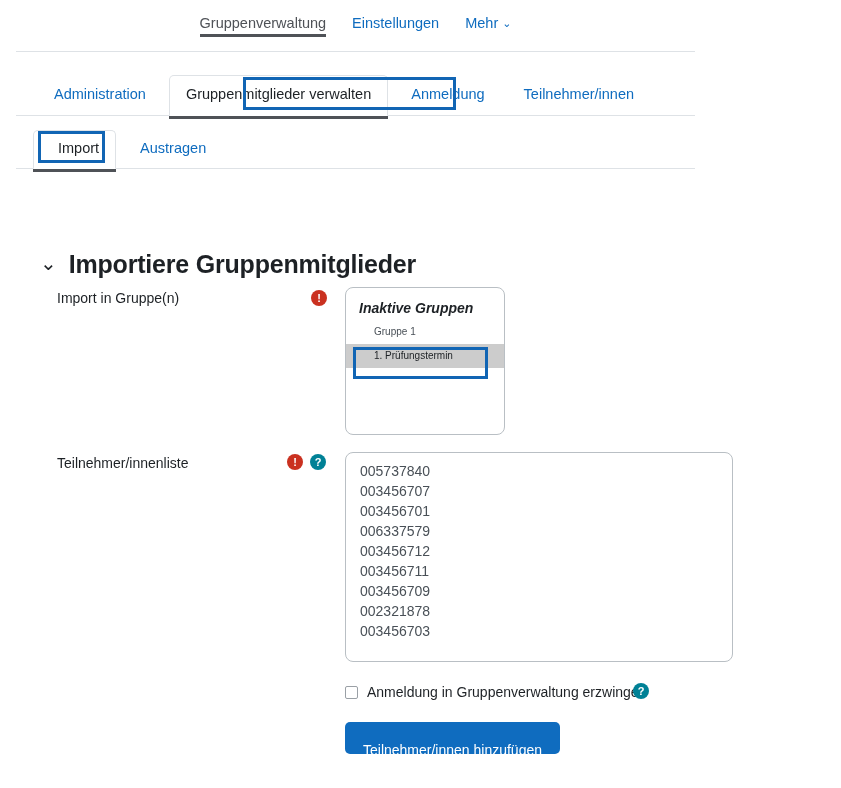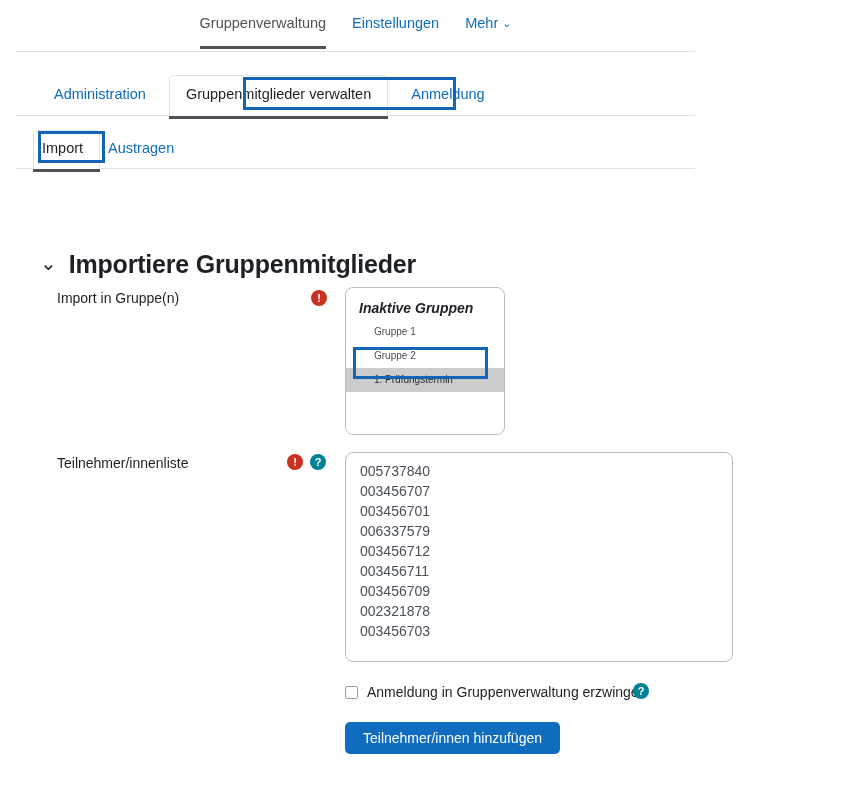--- a/index.html
+++ b/index.html
@@ -38,21 +38,21 @@
     display: flex;
     align-items: flex-start;
     justify-content: center;
     gap: 26px;
     padding-top: 15px;
   }
   .nav1-item {
     font-size: 14.5px;
     color: #0f6cbf;
     line-height: 17px;
-    padding-bottom: 16px;
+    padding-bottom: 4px;
     position: relative;
     cursor: pointer;
     white-space: nowrap;
   }
   .nav1-item.active {
     color: #4f5257;
   }
   .nav1-item.active::after {
     content: "";
     position: absolute;
@@ -129,21 +129,21 @@
   .nav-tertiary-inner {
     display: flex;
     align-items: flex-end;
     height: 100%;
     padding-left: 17px;
   }
   .nav3-item {
     font-size: 14.5px;
     color: #0f6cbf;
     line-height: 17px;
-    padding: 9px 16px 11px 8px;
+    padding: 9px 16px 11px 24px;
     cursor: pointer;
     white-space: nowrap;
     position: relative;
     box-sizing: border-box;
   }
   .nav3-item.active {
     color: #1d2125;
     background: #ffffff;
     border: 1px solid #dee2e6;
     border-bottom: 1px solid #ffffff;
@@ -312,21 +312,21 @@
     cursor: pointer;
     white-space: nowrap;
   }
 
   
   .btn-primary {
     position: absolute;
     left: 345px;
     top: 722px;
     height: 32px;
-    padding: 0 18px;
+    padding: 12px 18px;
     background: #0f6cbf;
     color: #ffffff;
     border: none;
     border-radius: 5px;
     font-size: 14px;
     font-family: "Liberation Sans", sans-serif;
     line-height: 32px;
     cursor: pointer;
     white-space: nowrap;
   }
@@ -354,20 +354,23 @@
     <div class="nav-secondary-inner">
       <div class="nav2-item">
         <span>Administration</span>
       </div>
       <div class="nav2-item active">
         <span>Gruppenmitglieder verwalten</span>
       </div>
       <div class="nav2-item">
         <span>Anmeldung</span>
       </div>
+      <div class="nav2-item">
+        <span>Teilnehmer/innen</span>
+      </div>
     </div>
   </div>
 
   <div class="nav-tertiary">
     <div class="nav-tertiary-inner">
       <div class="nav3-item active">
         <span>Import</span>
       </div>
       <div class="nav3-item">
         <span>Austragen</span>
@@ -379,21 +382,20 @@
     <span class="chev-down">⌄</span>
     <span class="section-title">Importiere Gruppenmitglieder</span>
   </div>
 
   <div class="form-label" id="label-gruppen">Import in Gruppe(n)</div>
   <div class="icon-badge icon-required" id="req-gruppen">!</div>
 
   <div class="select-list">
     <div class="optgroup-label">Inaktive Gruppen</div>
     <div class="option">Gruppe 1</div>
-    <div class="option">Gruppe 2</div>
     <div class="option selected">1. Prüfungstermin</div>
   </div>
 
   <div class="form-label" id="label-liste">Teilnehmer/innenliste</div>
   <div class="icon-badge icon-required" id="req-liste">!</div>
   <div class="icon-badge icon-help" id="help-liste">?</div>
 
   <div class="textarea-box">
     <div class="ta-line">005737840</div>
     <div class="ta-line">003456707</div>

